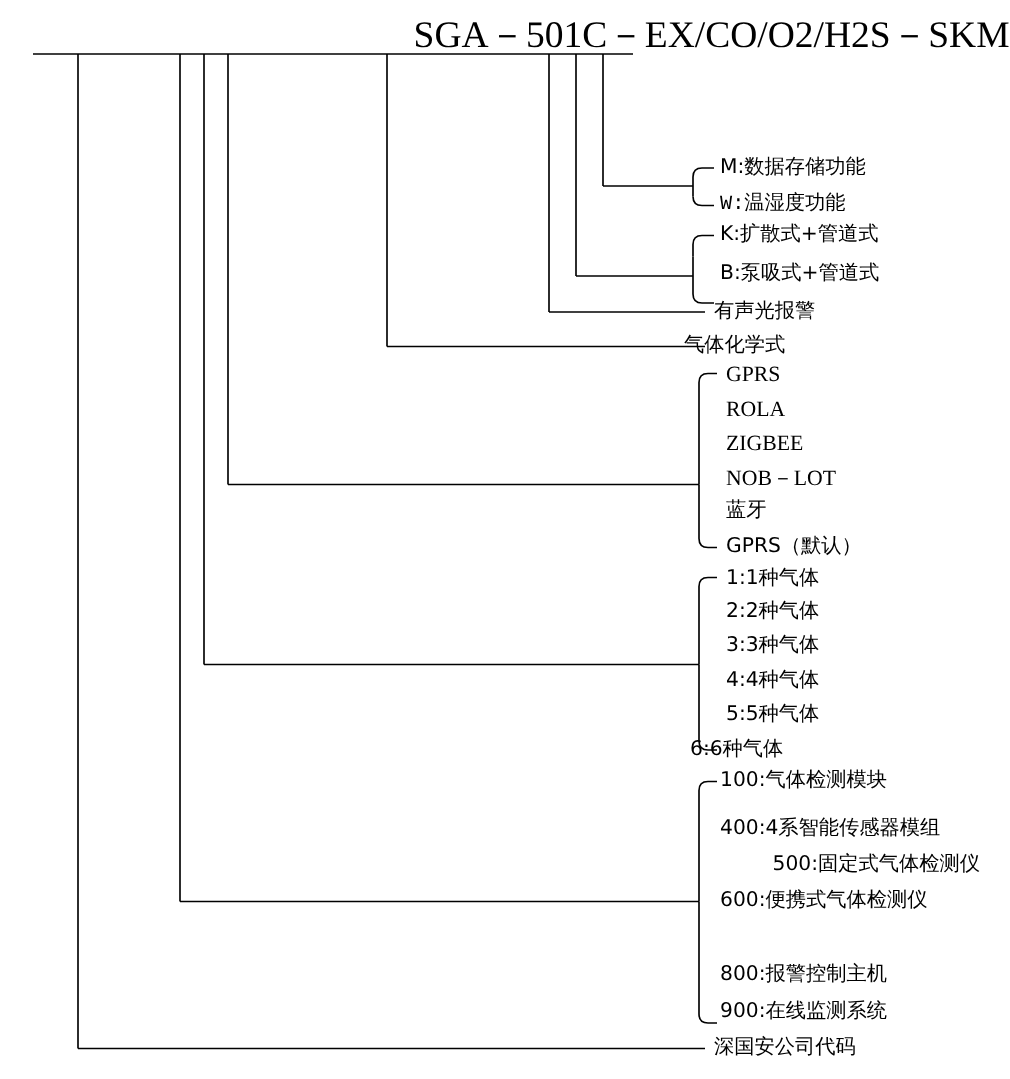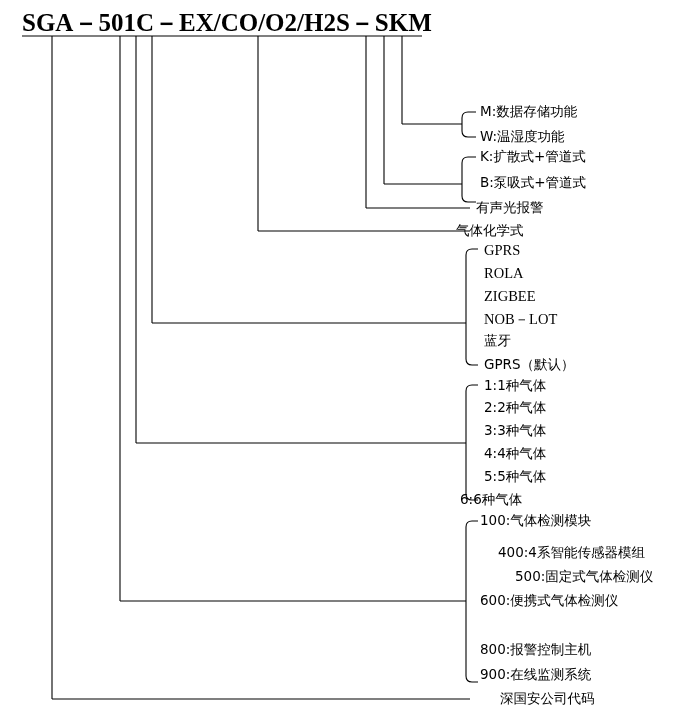--- a/index.html
+++ b/index.html
@@ -8,26 +8,25 @@
     background:#ffffff;
     font-family:"Liberation Serif", serif;
     color:#000;
     position:relative;
     overflow:hidden;
   }
   #canvas{position:absolute;left:0;top:0;width:673px;height:719px;}
   .code-title{
     position:absolute;
     left:0;top:6px;width:673px;
-    text-align:left;
+    text-align:right;
     white-space:pre;
     font-size:25px;
-    font-weight:bold;
+    font-weight:normal;
     letter-spacing:0px;
-    padding-left:22px;
     box-sizing:border-box;
   }
   .lbl{
     position:absolute;
     font-size:14.5px;
     white-space:nowrap;
     line-height:1;
   }
   .lbl.cn{font-family:"DejaVu Sans", sans-serif;font-size:13.5px;}
   svg{position:absolute;left:0;top:0;}
@@ -74,21 +73,21 @@
     <path d="M466 443 L466 494 Q466 500 472 500 L478 500"></path>
 
     <line x1="120" y1="601" x2="466" y2="601"></line>
     <path d="M466 601 L466 527 Q466 521 472 521 L478 521"></path>
     <path d="M466 601 L466 676 Q466 682 472 682 L478 682"></path>
 
     <line x1="52" y1="699" x2="470" y2="699"></line>
   </svg>
 
   <div class="lbl cn" style="left:480px;top:105px;">M:数据存储功能</div>
-  <div class="lbl cn" style="left:480px;top:130px;">W:温湿度功能</div>
+  <div class="lbl cn" style="left:480px;top:130px;font-family:Liberation Mono, monospace;">W:温湿度功能</div>
 
   <div class="lbl cn" style="left:480px;top:150px;">K:扩散式+管道式</div>
   <div class="lbl cn" style="left:480px;top:176px;">B:泵吸式+管道式</div>
 
   <div class="lbl cn" style="left:476px;top:201px;">有声光报警</div>
   <div class="lbl cn" style="left:456px;top:224px;">气体化学式</div>
 
   <div class="lbl" style="left:484px;top:243px;">GPRS</div>
   <div class="lbl" style="left:484px;top:266px;">ROLA</div>
   <div class="lbl" style="left:484px;top:289px;">ZIGBEE</div>
@@ -97,21 +96,21 @@
   <div class="lbl cn" style="left:484px;top:358px;">GPRS（默认）</div>
 
   <div class="lbl cn" style="left:484px;top:379px;">1:1种气体</div>
   <div class="lbl cn" style="left:484px;top:401px;text-align:center;">2:2种气体</div>
   <div class="lbl cn" style="left:484px;top:424px;">3:3种气体</div>
   <div class="lbl cn" style="left:484px;top:447px;">4:4种气体</div>
   <div class="lbl cn" style="left:484px;top:470px;">5:5种气体</div>
   <div class="lbl cn" style="left:460px;top:493px;">6:6种气体</div>
 
   <div class="lbl cn" style="left:480px;top:514px;">100:气体检测模块</div>
-  <div class="lbl cn" style="left:480px;top:546px;margin-left:18px;">400:4系智能传感器模组</div>
+  <div class="lbl cn" style="left:480px;top:546px;">400:4系智能传感器模组</div>
   <div class="lbl cn" style="left: 500px; top: 570px; margin-left: 15px;">500:固定式气体检测仪</div>
   <div class="lbl cn" style="left: 480px; top: 594px;">600:便携式气体检测仪</div>
   <div class="lbl cn" style="left: 480px; top: 643px;">800:报警控制主机</div>
   <div class="lbl cn" style="left: 480px; top: 668px;">900:在线监测系统</div>
 
-  <div class="lbl cn" style="left:476px;top:692px;margin-left:24px;">深国安公司代码</div>
+  <div class="lbl cn" style="left:476px;top:692px;">深国安公司代码</div>
 
 </div>
 
 </body></html>

